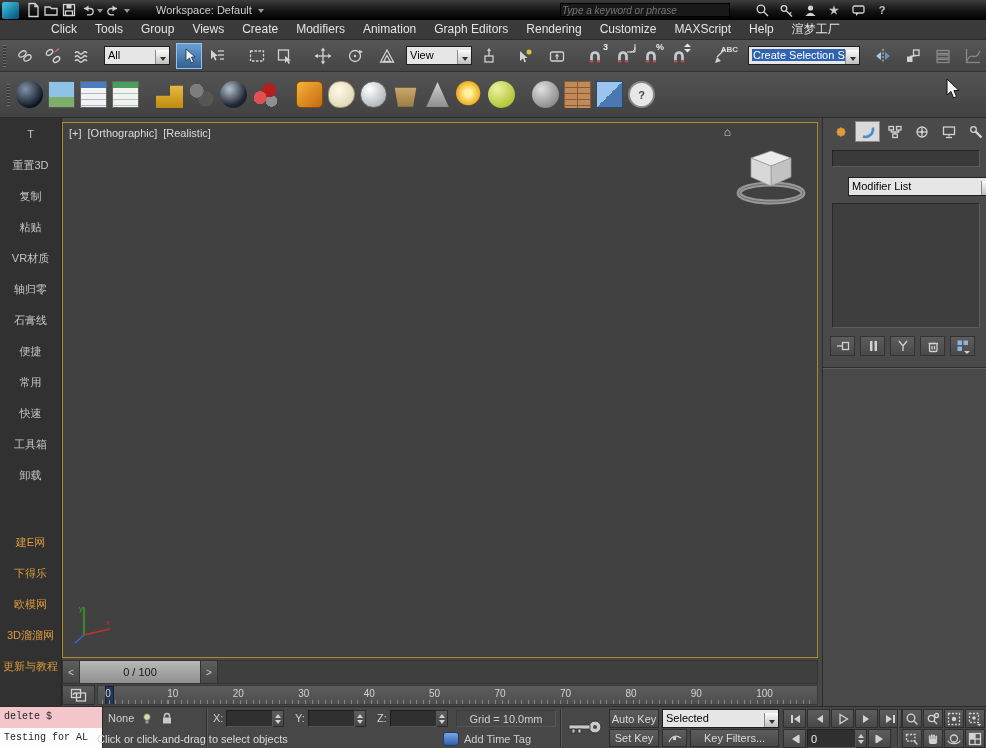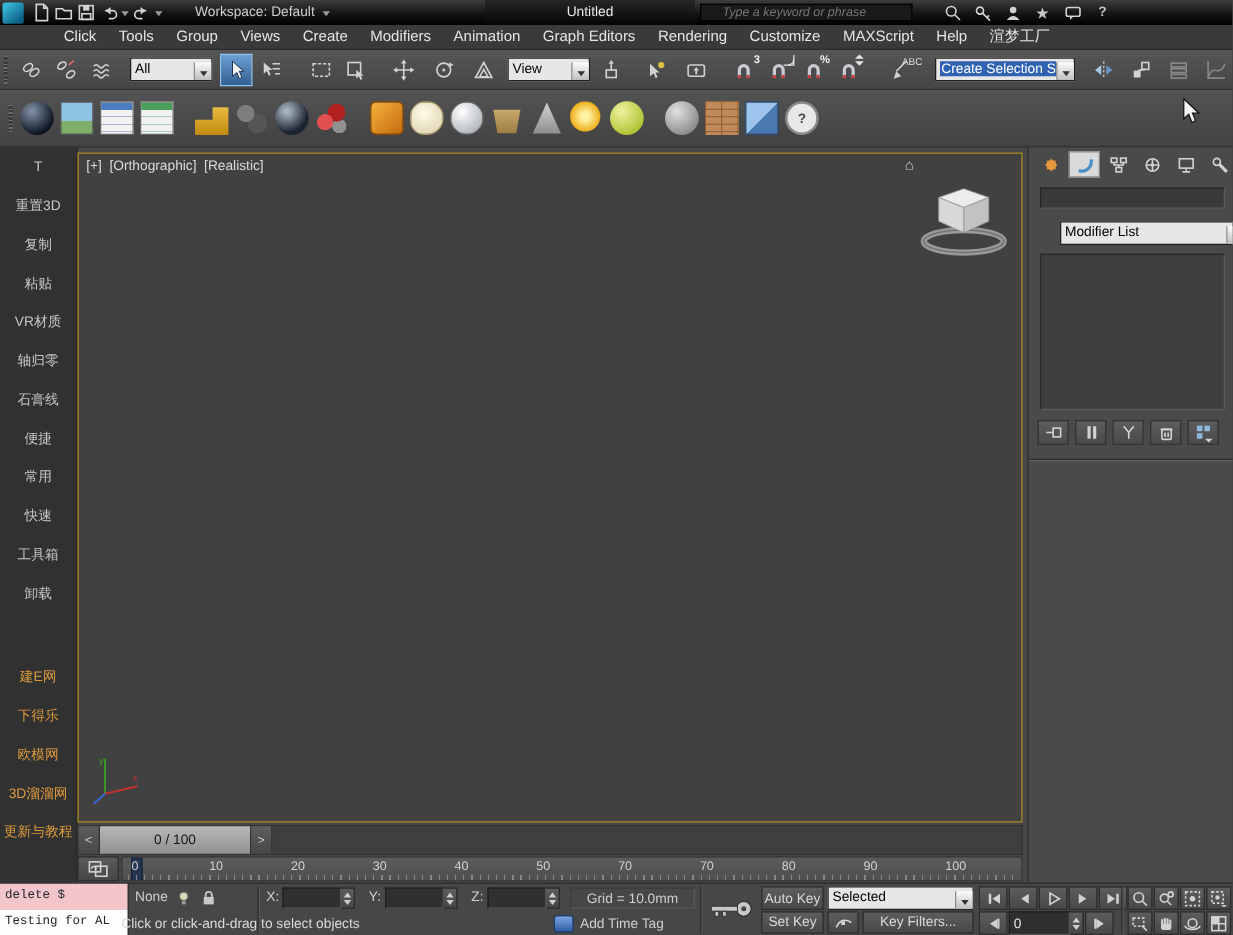--- a/index.html
+++ b/index.html
@@ -10,21 +10,21 @@
 .st{stroke:#d2d2d2;fill:none;stroke-width:1.3px}
 .fl{fill:#d2d2d2}
 
 
 #titlebar{position:absolute;left:0;top:0;width:986px;height:20px;background:linear-gradient(#3d3d3d,#141414 55%,#000);display:flex;align-items:center}
 #app-logo{width:17px;height:17px;margin:0 5px 0 2px;border-radius:2px;background:linear-gradient(140deg,#39b7d8 15%,#0c5e85 85%);flex:none}
 .qaicon{width:18px;height:16px;display:flex;align-items:center;justify-content:center;flex:none}
 .caret{width:0;height:0;border:3px solid transparent;border-top:4px solid #9a9a9a;margin:4px 2px 0 1px}
 #workspace{margin-left:24px;display:flex;align-items:center;gap:5px;color:#cfcfcf;white-space:nowrap}
 #doc-title{position:absolute;left:388px;top:0;width:168px;height:20px;line-height:20px;text-align:center;background:linear-gradient(#262626,#050505);color:#eaeaea}
-#search-box{position:absolute;left:560px;top:3px;width:170px;height:14px;background:#191919;border:1px solid #000;color:#8d8d8d;font-style:italic;font-size:10px;padding:0 17px;font-family:"Liberation Sans",sans-serif}
+#search-box{position:absolute;left:560px;top:3px;width:170px;height:14px;background:#191919;border:1px solid #000;color:#8d8d8d;font-style:italic;font-size:10px;padding:0 1px;font-family:"Liberation Sans",sans-serif}
 #title-icons{position:absolute;left:754px;top:2px;display:flex;gap:8px;align-items:center;height:16px}
 .ticon{width:16px;height:14px;display:flex;align-items:center;justify-content:center;color:#c4c4c4;font-size:11px;font-weight:bold}
 
 
 #menubar{position:absolute;left:0;top:20px;width:986px;height:20px;background:#3a3a3a;border-bottom:1px solid #2a2a2a;display:flex;padding-left:42px;overflow:hidden}
 .menu-item{padding:0 9px;line-height:19px;font-size:12px;color:#e4e4e4;white-space:nowrap;flex:none}
 
 
 #toolbar1{position:absolute;left:0;top:40px;width:986px;height:32px;background:linear-gradient(#565656,#454545);border-bottom:1px solid #323232;display:flex;align-items:center;overflow:hidden}
 .grip{width:3px;height:22px;margin-left:3px;background:repeating-linear-gradient(#6e6e6e 0 1px,#3a3a3a 1px 3px);flex:none}
@@ -32,21 +32,21 @@
 .tb.active{background:linear-gradient(#6b9fd4,#335f92);border:1px solid #8fc3f2}
 .tb.dim{opacity:.45}
 .badge{position:absolute;top:-1px;right:0;font-size:9px;font-weight:bold;color:#ececec}
 .badge-svg{position:absolute;top:0;right:0}
 .combo{height:19px;background:#e6e6e6;border:1px solid #1f1f1f;display:flex;align-items:flex-end;flex:none;color:#000}
 .cval{flex:1;padding:0 3px;line-height:17px;font-size:11px;overflow:hidden;white-space:nowrap;color:#000}
 .carr{width:14px;background:linear-gradient(#fcfcfc,#bfbfbf);border-left:1px solid #8a8a8a;display:flex;align-items:flex-start;justify-content:center}
 .carr:after{content:"";width:0;height:0;border:3.5px solid transparent;border-top:4.5px solid #333;margin-top:7px}
 .hl{background:#2f62b0;color:#fff;padding:0 1px}
 #abc-btn{width:34px;height:26px;position:relative;flex:none}
-#abc-label{position:absolute;top:2px;right:2px;font-size:8px;font-weight:normal;color:#dedede;letter-spacing:0}
+#abc-label{position:absolute;top:2px;right:2px;font-size:8px;font-weight:bold;color:#dedede;letter-spacing:0}
 
 
 #toolbar2{position:absolute;left:0;top:72px;width:986px;height:46px;background:linear-gradient(#535353,#424242);border-bottom:1px solid #2d2d2d;display:flex;align-items:center;overflow:hidden;padding-left:4px}
 .t2g{display:flex;gap:5px;margin-right:17px;flex:none}
 .t2icon{width:27px;height:27px;flex:none;display:flex;align-items:center;justify-content:center;font-weight:bold;color:#333}
 .t2glyph{font-size:11px;font-weight:bold}
 .i-darksphere{background:radial-gradient(circle at 35% 30%,#8293a8,#0d1420 72%);border-radius:50%}
 .i-photo{background:linear-gradient(#8fc3e6 0 58%,#7fae6a 58% 100%);border:1px solid #555}
 .i-tableblue{background:#f2f2f2;background-image:linear-gradient(#4a7cc0 0 6px,transparent 6px),repeating-linear-gradient(transparent 0 5px,#aab6cc 5px 6px);border:1px solid #666}
 .i-tablegreen{background:#f2f2f2;background-image:linear-gradient(#4aa05a 0 6px,transparent 6px),repeating-linear-gradient(transparent 0 5px,#aaccb0 5px 6px);border:1px solid #666}
@@ -177,21 +177,20 @@
           <path class="st" d="M11,6.5 h-6 a3.2,3.2 0 0 0 0,6.4 h3"></path>
           <polygon class="fl" points="10.5,6.5 6.5,3.5 6.5,9.5"></polygon>
         </svg>
       </span>
     <span class="caret"></span>
     <div id="workspace">
       <span>Workspace: Default</span>
       <span class="caret"></span>
     </div>
   </div>
-  <div id="doc-title">Untitled</div>
   <input id="search-box" readonly="" placeholder="Type a keyword or phrase" style="">
   <div id="title-icons">
     <span class="ticon">
         <svg width="15" height="15">
           <circle class="st" cx="6" cy="6" r="3.8"></circle>
           <line class="st" x1="9" y1="9" x2="13" y2="13" stroke-width="2"></line>
         </svg>
       </span>
     <span class="ticon">
         <svg width="15" height="15">

